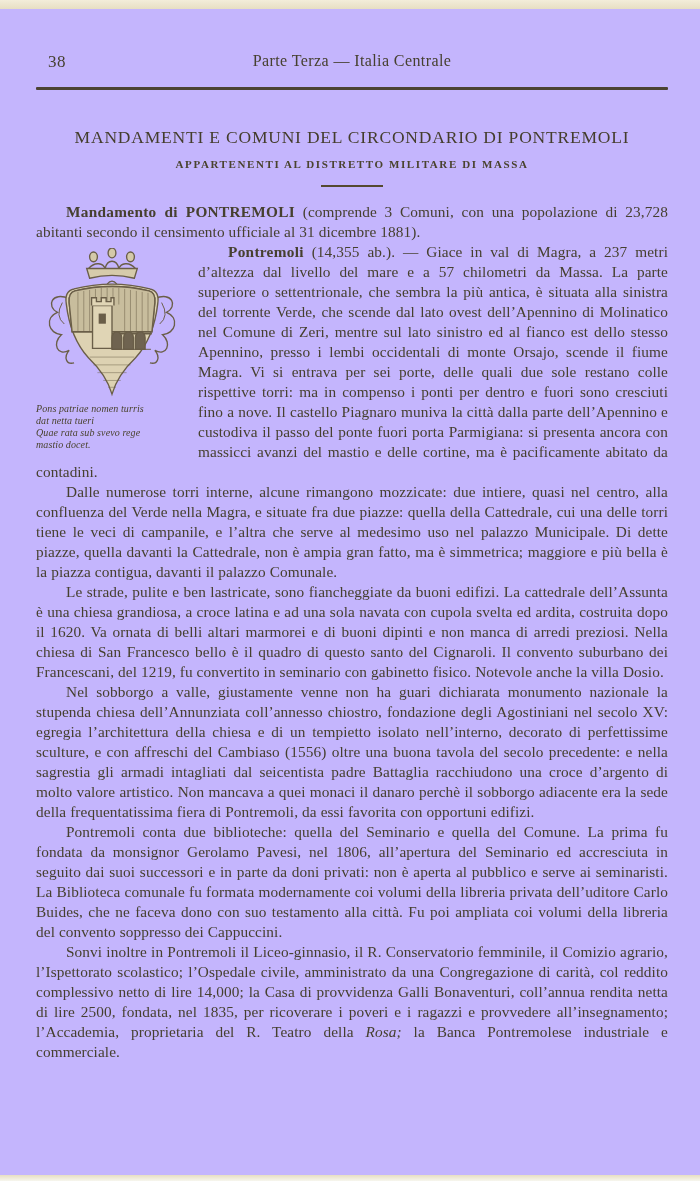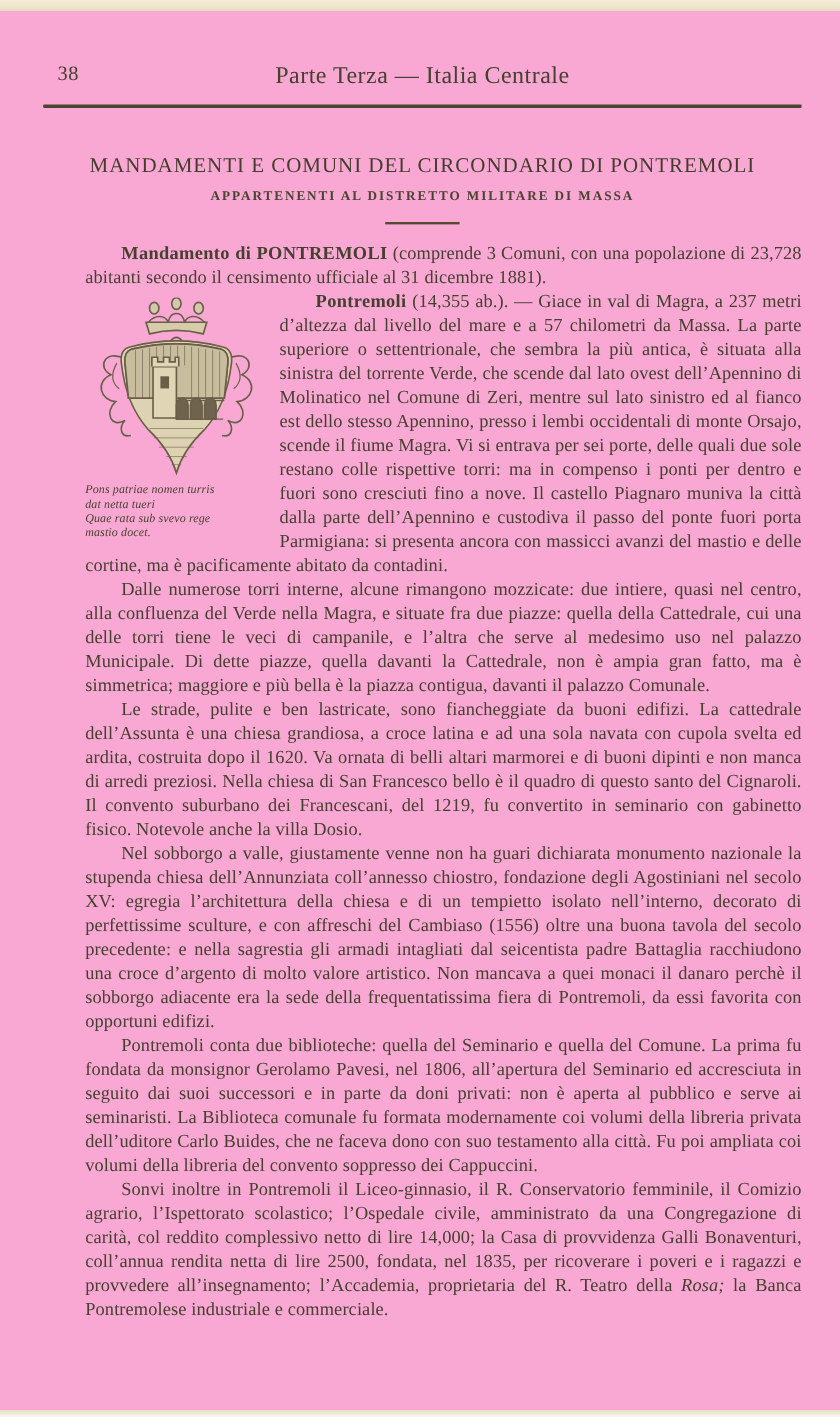--- a/index.html
+++ b/index.html
@@ -4,21 +4,21 @@
 <style>
   html,body{margin:0;padding:0;}
   body{
     width:700px;height:1181px;
     font-family:"Liberation Serif","DejaVu Serif",serif;
     background:#ece4cd;
   }
   .page{
     position:relative;
     width:700px;height:1181px;
-    background:#f9a8d4;
+    background:#c4b5fd;
     color:#46402f;
     overflow:hidden;
     box-sizing:border-box;
   }
   .edge-top{
     position:absolute;top:0;left:0;width:100%;height:9px;
     background:linear-gradient(#f3edda,#e7dec3);
   }
   .edge-bottom{
     position:absolute;bottom:0;left:0;width:100%;height:6px;
@@ -35,21 +35,21 @@
     height:22px;
     font-size:16px;
     letter-spacing:.4px;
   }
   .pagenum{
     position:absolute;left:12px;top:0;
     font-size:17px;
   }
   .running-title{
     display:block;text-align:center;
-    font-size:20px;
+    font-size:16px;
   }
   .head-rule{
     margin-top:13px;
     height:3px;
     background:#4c4333;
     border-radius:1px;
   }
   
   .main-title{
     margin:37px 0 0 0;
@@ -72,21 +72,20 @@
     width:62px;height:2px;
     background:#55492f;
     margin:15px auto 15px auto;
   }
   
   .bodytext{
     font-size:15.3px;
     line-height:20px;
     text-align:justify;
     letter-spacing:.1px;
-    margin-left:35px;
   }
   .para{
     margin:0;
     text-indent:30px;
   }
   .para b{letter-spacing:.3px;}
   
   .stemma{
     float:left;
     width:152px;

